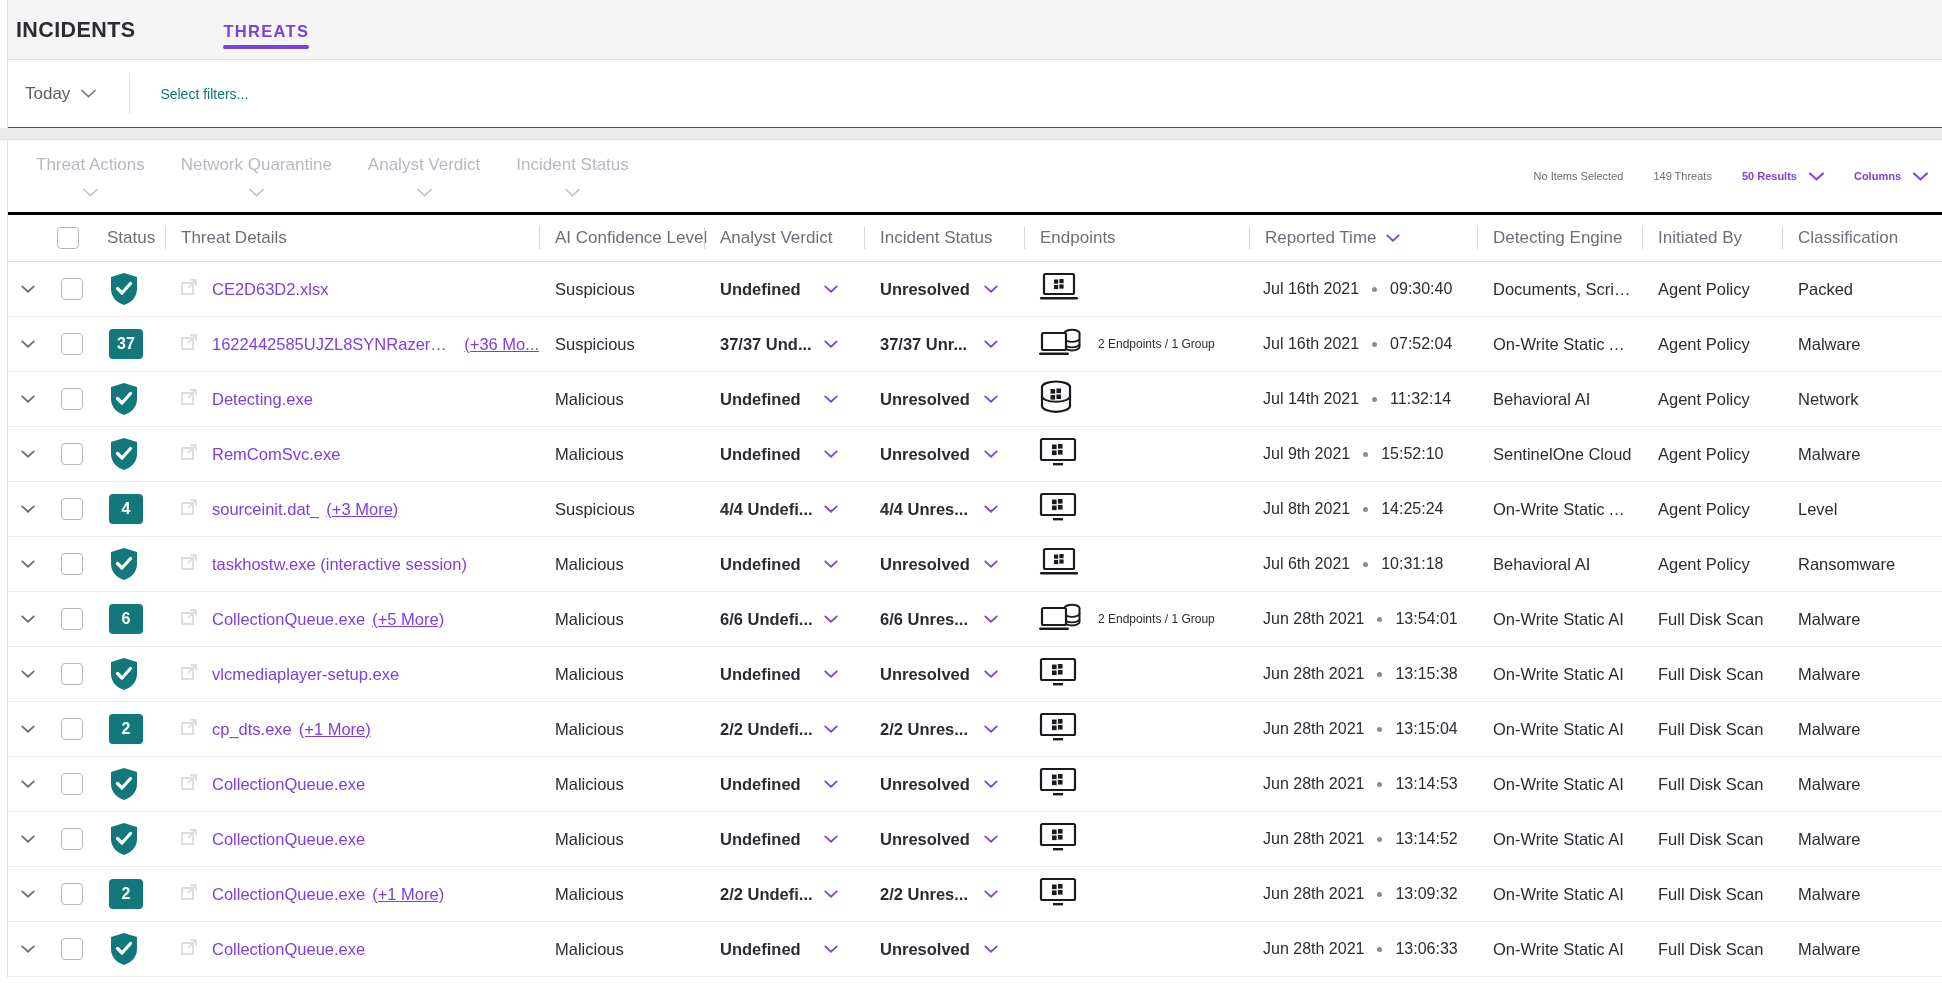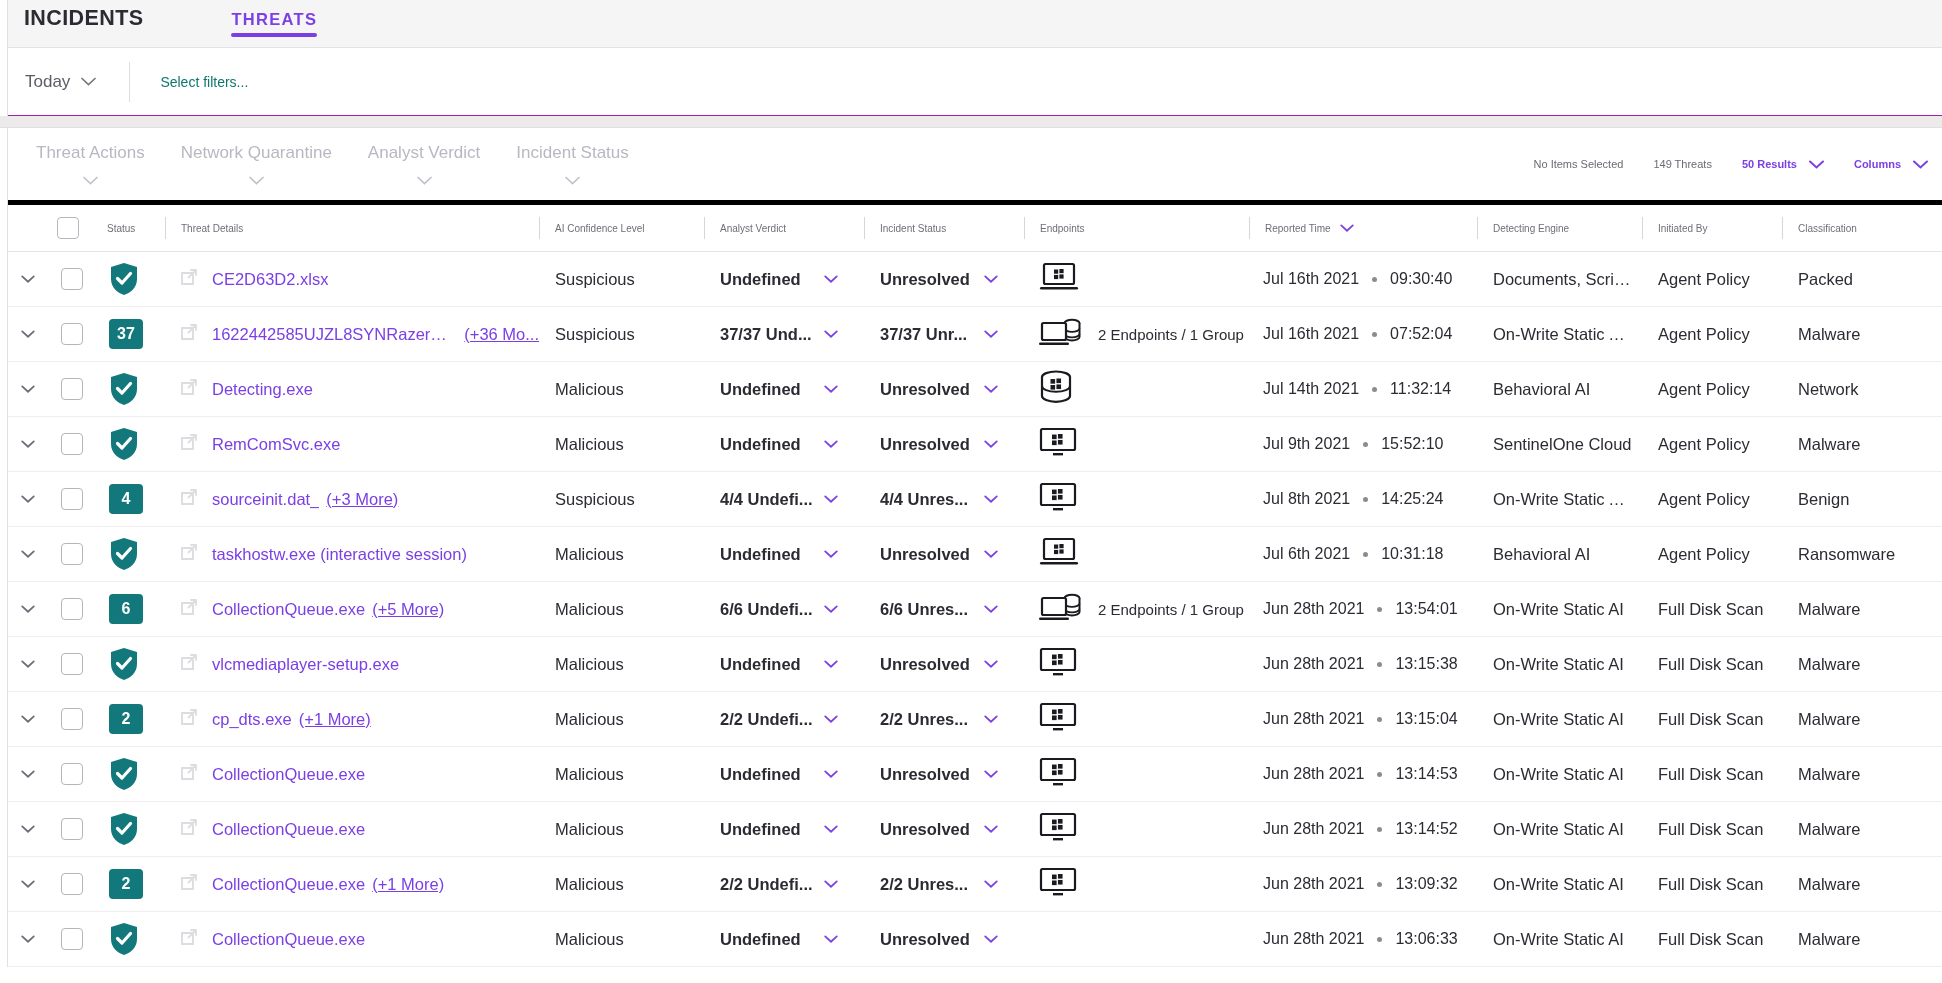--- a/index.html
+++ b/index.html
@@ -7,26 +7,26 @@
   html, body {
     width: 1942px; height: 983px;
     background: #ffffff;
     font-family: "Liberation Sans", sans-serif;
     overflow: hidden;
   }
   body { position: relative; }
 
   
   .topbar {
-    height: 48px;
+    height: 60px;
     background: #f5f5f5;
     border-bottom: 1px solid #e2e2e4;
     display: flex;
     align-items: flex-end;
-    padding-left: 16px;
+    padding-left: 8px;
     position: relative;
   }
   .topbar .leftrail {
     width: 8px; height: 60px; background:#ffffff;
     border-right:1px solid #e0e0e0;
     position:absolute; left:0; top:0;
   }
   .tab {
     font-size: 21px;
     letter-spacing: .4px;
@@ -99,23 +99,23 @@
   
   .tablewrap { position:relative; }
   .tablewrap .leftrail {
     width: 8px; background:#ffffff;
     border-right:1px solid #e0e0e0;
     position:absolute; left:0; top:0; bottom:0; z-index:3;
   }
   table { border-collapse: collapse; width: 1942px; table-layout: fixed; }
 
   thead th {
-    font-size: 10px; font-weight: 400; color:#6e6e78;
+    font-size: 17px; font-weight: 400; color:#6e6e78;
     text-align:left; height:46px; vertical-align:middle;
-    border-top:5px solid #000000;
+    border-top:3px solid #000000;
     border-bottom:1px solid #e3e3e6;
     padding:0;
     white-space: nowrap;
   }
   th .thin { display:flex; align-items:center; height:46px; padding-left:16px; position:relative;}
   th.divider .thin::before {
     content:""; position:absolute; left:0; top:12px; bottom:12px; width:1px; background:#d6d6da;
   }
   th .sortchev { margin-left: 9px; }
 
@@ -163,21 +163,21 @@
     color:#7b3fe4; font-size:16.5px; white-space:nowrap;
     overflow:hidden; text-overflow:ellipsis; cursor:pointer;
   }
   .tmore { color:#7b3fe4; font-size:16.5px; text-decoration:underline; white-space:nowrap; cursor:pointer; margin-left:-6px;}
 
   .bold { font-weight:700; }
   .valwrap { display:flex; align-items:center; justify-content:space-between; padding-left:16px; padding-right:26px; gap:8px;}
   .valwrap .txt { white-space:nowrap; overflow:hidden; text-overflow:ellipsis; }
 
   .epwrap { display:flex; align-items:center; padding-left:14px; gap:14px; }
-  .eptext { font-size:15px; color:#2b2b33; white-space:nowrap; }
+  .eptext { font-size:12px; color:#2b2b33; white-space:nowrap; }
 
   .rtwrap { display:flex; align-items:center; padding-left:14px; gap:13px; font-size:16px; color:#2b2b33; white-space:nowrap;}
   .dot { width:5px; height:5px; border-radius:50%; background:#8b8b93; flex:0 0 auto;}
 
   .trunc { white-space:nowrap; overflow:hidden; text-overflow:ellipsis; display:block; padding-left:16px; padding-right:10px;}
 </style>
 </head>
 <body>
 
 <div class="topbar">
@@ -772,21 +772,21 @@
               <span>14:25:24</span>
             </div>
           </td>
           <td>
             <span class="trunc">On-Write Static AI - ...</span>
           </td>
           <td>
             <span class="trunc">Agent Policy</span>
           </td>
           <td>
-            <span class="trunc">Benign</span>
+            <span class="trunc">Level</span>
           </td>
         </tr>
         <tr>
           <td>
             <div class="expcell">
               <svg width="14" height="8" viewBox="0 0 15 9">
                 <path d="M1 1.5 L7.5 7.5 L14 1.5" stroke="#6c6c76" stroke-width="2" fill="none" stroke-linecap="round"></path>
               </svg>
             </div>
           </td>

